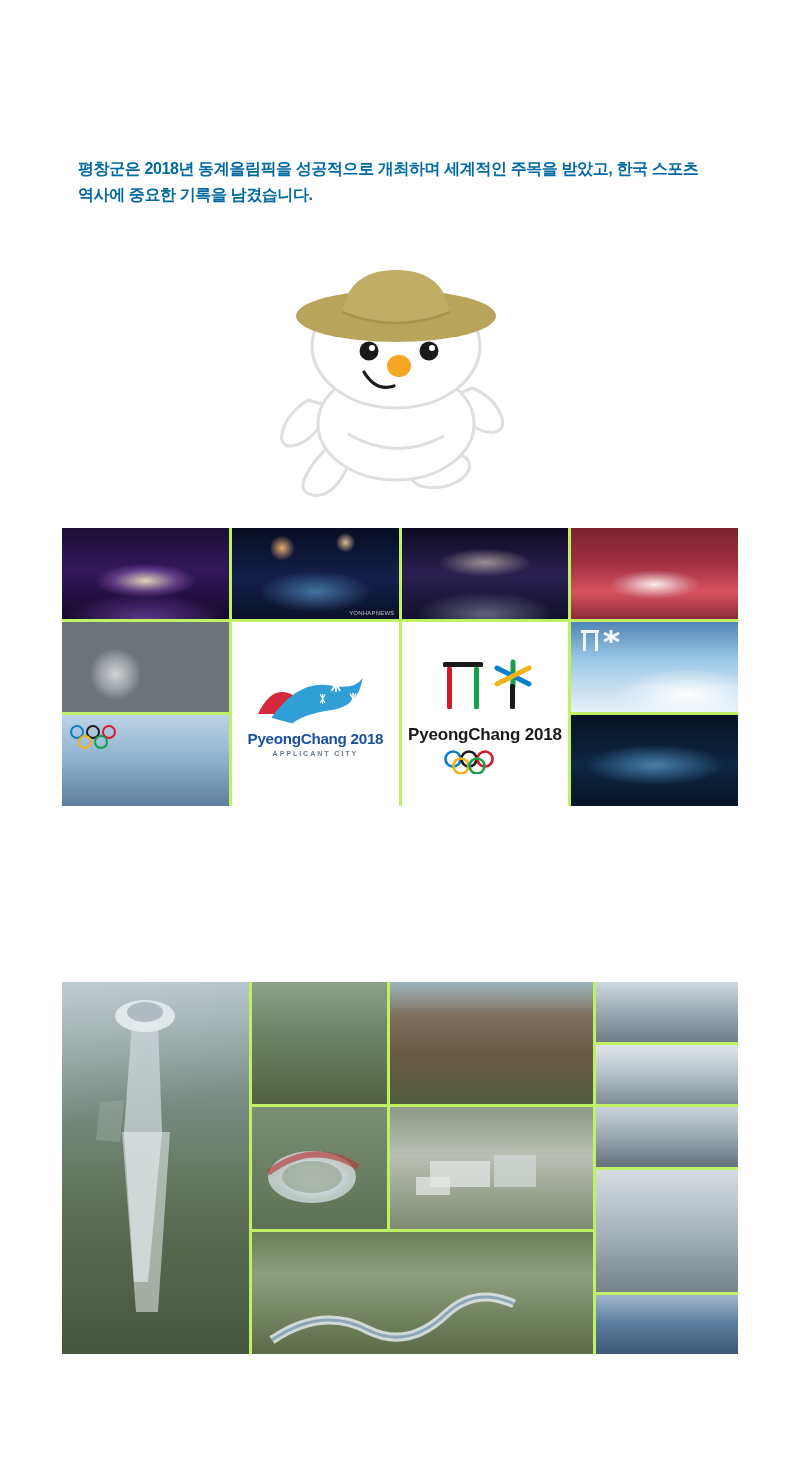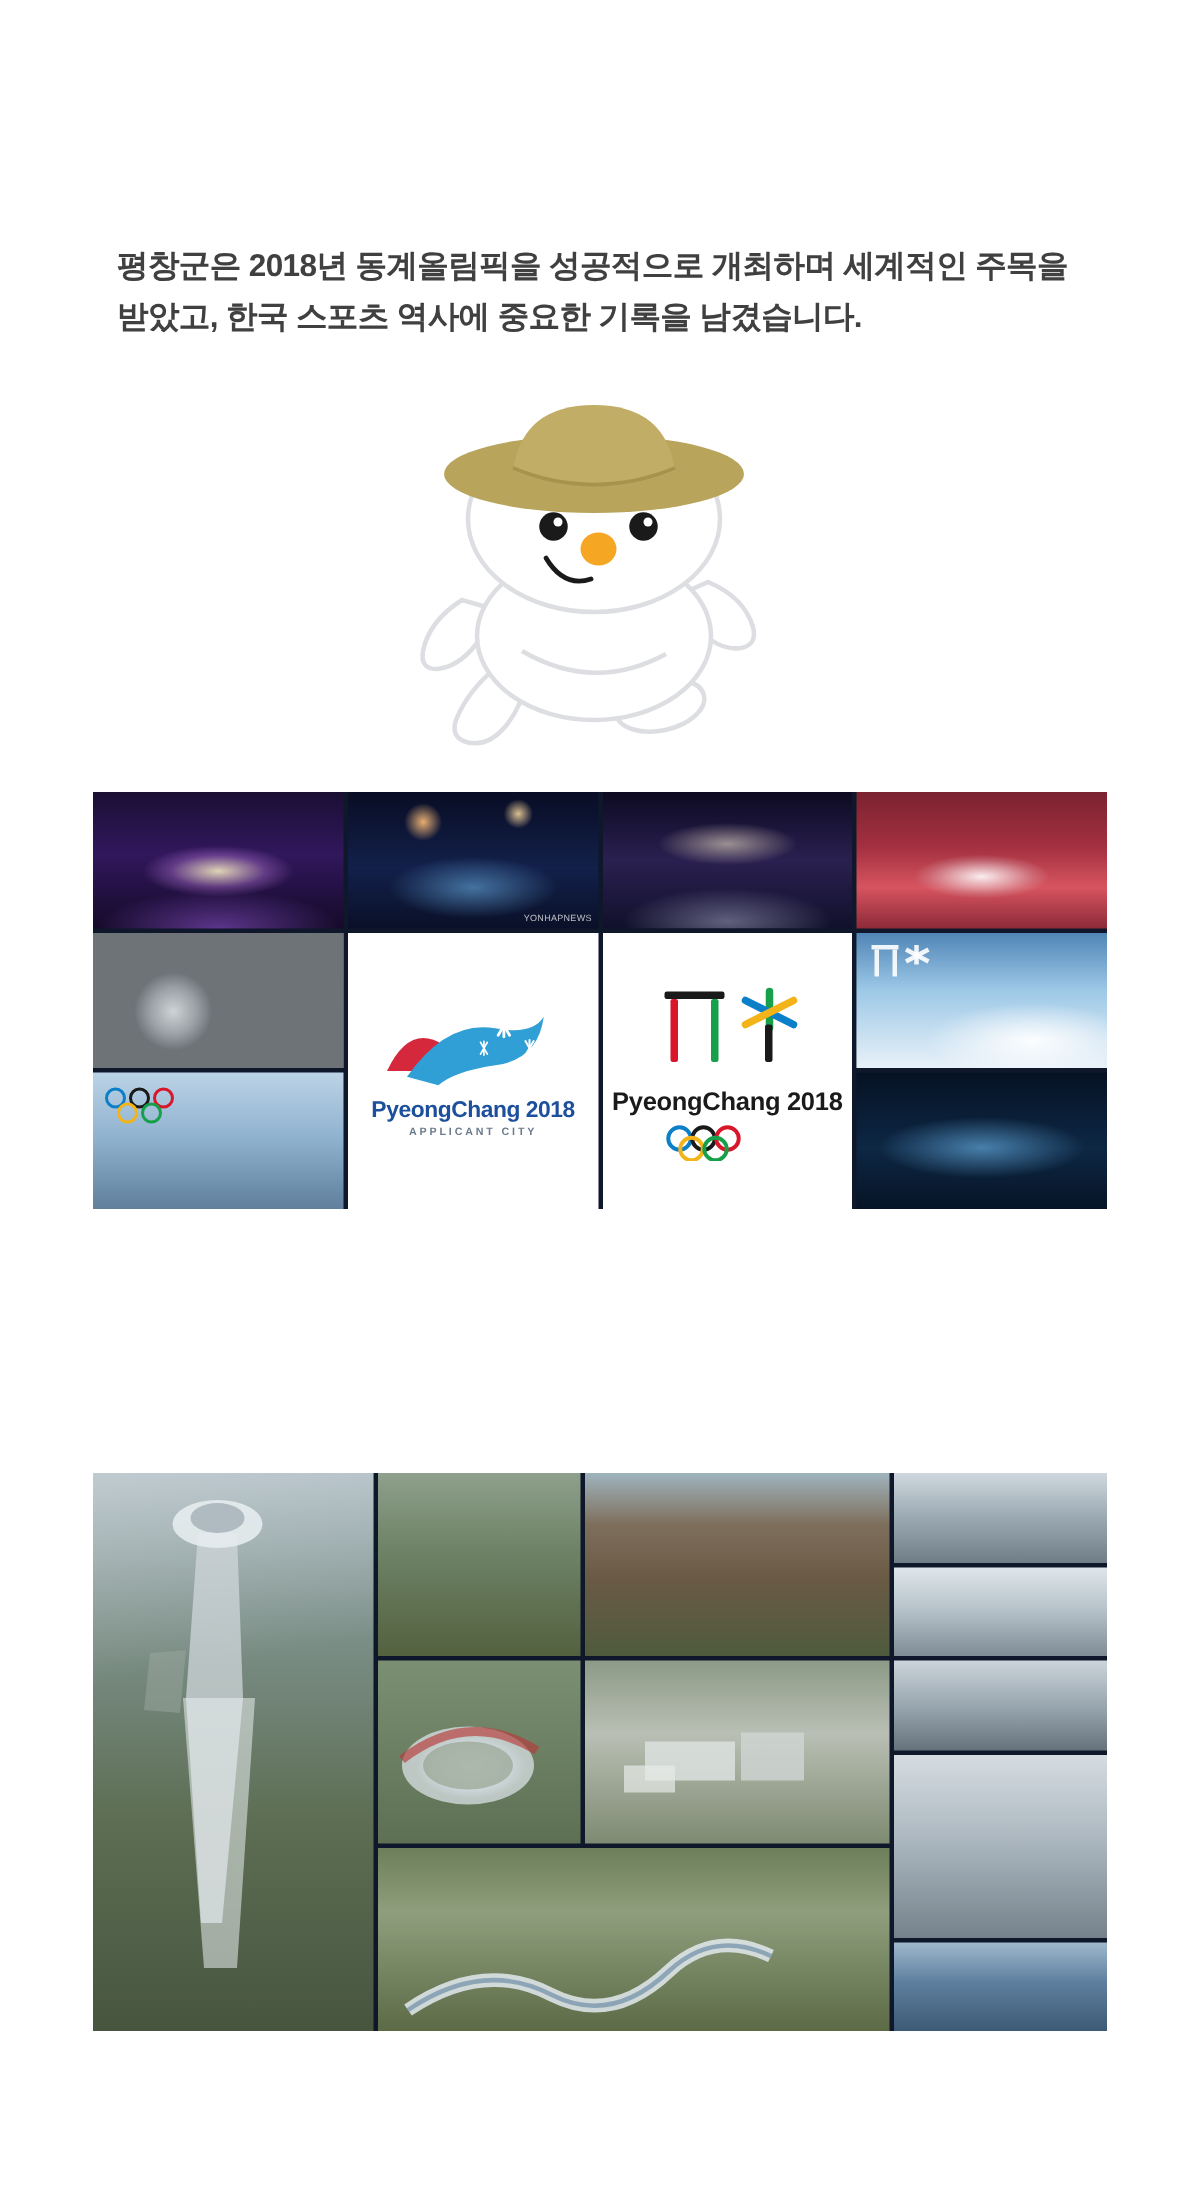--- a/index.html
+++ b/index.html
@@ -20,24 +20,24 @@
   .page {
     position: relative;
     width: 800px;
     height: 1463px;
     background: #ffffff;
   }
 
   
   .para {
     position: absolute;
-    font-size: 21px;
+    font-size: 16px;
     line-height: 1.62;
     font-weight: 700;
-    color: #404040;
+    color: #0369a1;
     letter-spacing: -0.4px;
     word-break: keep-all;
   }
   #para-1 { left: 78px; top: 140px; width: 660px; }
   #para-2 { left: 62px; top: 866px; width: 680px; }
 
   
   .mascot-wrap {
     position: absolute;
     left: 236px;
@@ -45,21 +45,21 @@
     width: 320px;
     height: 250px;
   }
   .mascot-svg { display: block; }
 
   
   .collage {
     position: absolute;
     display: grid;
     gap: 3px;
-    background: #0f172a;
+    background: #bef264;
   }
   #collage-olympics {
     left: 62px;
     top: 528px;
     width: 676px;
     height: 278px;
     grid-template-columns: repeat(4, 1fr);
     grid-template-rows: repeat(3, 1fr);
   }
   #collage-venues {

